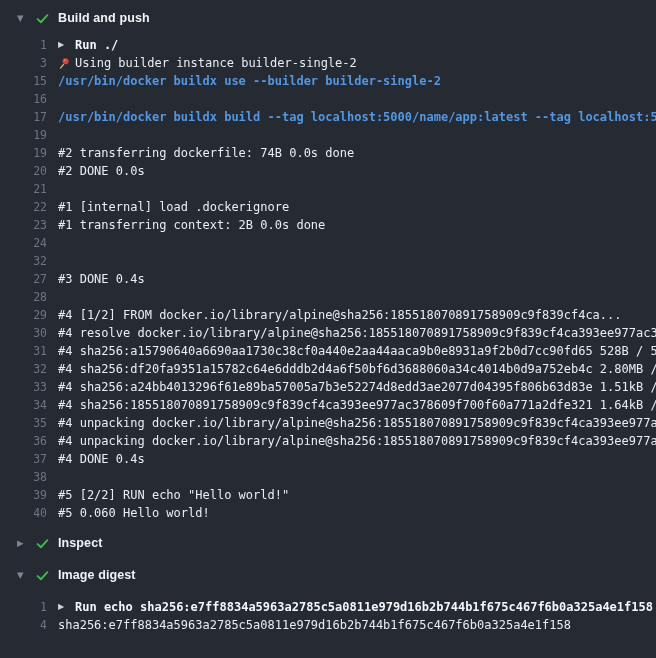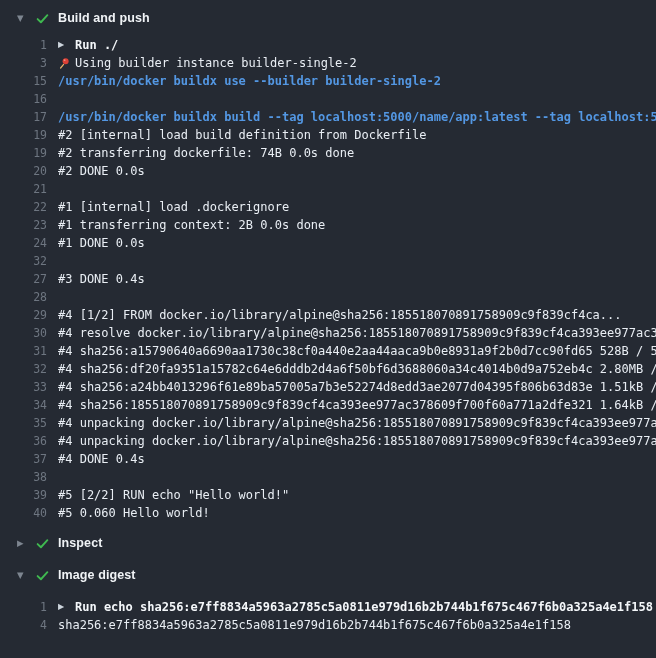--- a/index.html
+++ b/index.html
@@ -55,27 +55,27 @@
     <div class="lines">
       <div class="line"><span class="ln">1</span><span class="content"><span class="icon-cell"><span class="play">▶</span></span><span class="line-text strong">Run ./</span></span></div>
       <div class="line"><span class="ln">3</span><span class="content"><span class="icon-cell"><svg width="12" height="12" viewBox="0 0 12 12">
               <path d="M2.6 11 L5.6 7.4" stroke="#e6b36a" stroke-width="1.2" stroke-linecap="round"></path>
               <circle cx="7.6" cy="4.2" r="3" fill="#dd4136"></circle>
               <circle cx="6.6" cy="3.2" r="0.9" fill="#f08a7f"></circle>
             </svg></span><span class="line-text plain">Using builder instance builder-single-2</span></span></div>
       <div class="line"><span class="ln">15</span><span class="content"><span class="line-text cmd">/usr/bin/docker buildx use --builder builder-single-2</span></span></div>
       <div class="line"><span class="ln">16</span></div>
       <div class="line"><span class="ln">17</span><span class="content"><span class="line-text cmd">/usr/bin/docker buildx build --tag localhost:5000/name/app:latest --tag localhost:5000</span></span></div>
-      <div class="line"><span class="ln">19</span><span class="content"><span class="line-text plain">#2 [internal] load build definition from Dockerfile</span></span></div>
+      <div class="line"><span class="ln">19</span></div>
       <div class="line"><span class="ln">19</span><span class="content"><span class="line-text plain">#2 transferring dockerfile: 74B 0.0s done</span></span></div>
       <div class="line"><span class="ln">20</span><span class="content"><span class="line-text plain">#2 DONE 0.0s</span></span></div>
       <div class="line"><span class="ln">21</span><span class="content"><span class="line-text plain"></span></span></div>
       <div class="line"><span class="ln">22</span><span class="content"><span class="line-text plain">#1 [internal] load .dockerignore</span></span></div>
       <div class="line"><span class="ln">23</span><span class="content"><span class="line-text plain">#1 transferring context: 2B 0.0s done</span></span></div>
-      <div class="line"><span class="ln">24</span><span class="content"><span class="line-text plain">#1 DONE 0.0s</span></span></div>
+      <div class="line"><span class="ln">24</span></div>
       <div class="line"><span class="ln">32</span><span class="content"><span class="line-text plain"></span></span></div>
       <div class="line"><span class="ln">27</span><span class="content"><span class="line-text plain">#3 DONE 0.4s</span></span></div>
       <div class="line"><span class="ln">28</span><span class="content"><span class="line-text plain"></span></span></div>
       <div class="line"><span class="ln">29</span><span class="content"><span class="line-text plain">#4 [1/2] FROM docker.io/library/alpine@sha256:185518070891758909c9f839cf4ca...</span></span></div>
       <div class="line"><span class="ln">30</span><span class="content"><span class="line-text plain">#4 resolve docker.io/library/alpine@sha256:185518070891758909c9f839cf4ca393ee977ac378609f700f60a771a2dfe321 done</span></span></div>
       <div class="line"><span class="ln">31</span><span class="content"><span class="line-text plain">#4 sha256:a15790640a6690aa1730c38cf0a440e2aa44aaca9b0e8931a9f2b0d7cc90fd65 528B / 528B done</span></span></div>
       <div class="line"><span class="ln">32</span><span class="content"><span class="line-text plain">#4 sha256:df20fa9351a15782c64e6dddb2d4a6f50bf6d3688060a34c4014b0d9a752eb4c 2.80MB / 2.80MB done</span></span></div>
       <div class="line"><span class="ln">33</span><span class="content"><span class="line-text plain">#4 sha256:a24bb4013296f61e89ba57005a7b3e52274d8edd3ae2077d04395f806b63d83e 1.51kB / 1.51kB done</span></span></div>
       <div class="line"><span class="ln">34</span><span class="content"><span class="line-text plain">#4 sha256:185518070891758909c9f839cf4ca393ee977ac378609f700f60a771a2dfe321 1.64kB / 1.64kB done</span></span></div>
       <div class="line"><span class="ln">35</span><span class="content"><span class="line-text plain">#4 unpacking docker.io/library/alpine@sha256:185518070891758909c9f839cf4ca393ee977ac378609f700f60a771a2dfe321</span></span></div>

